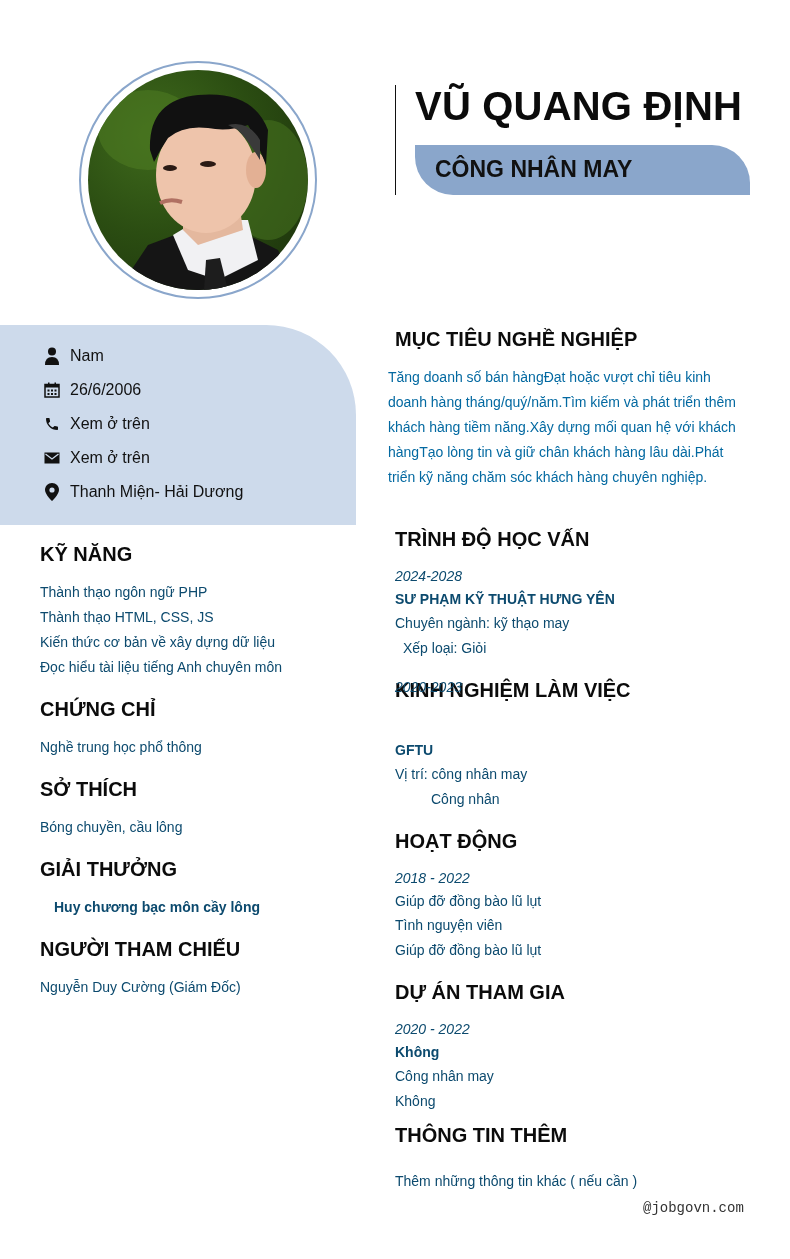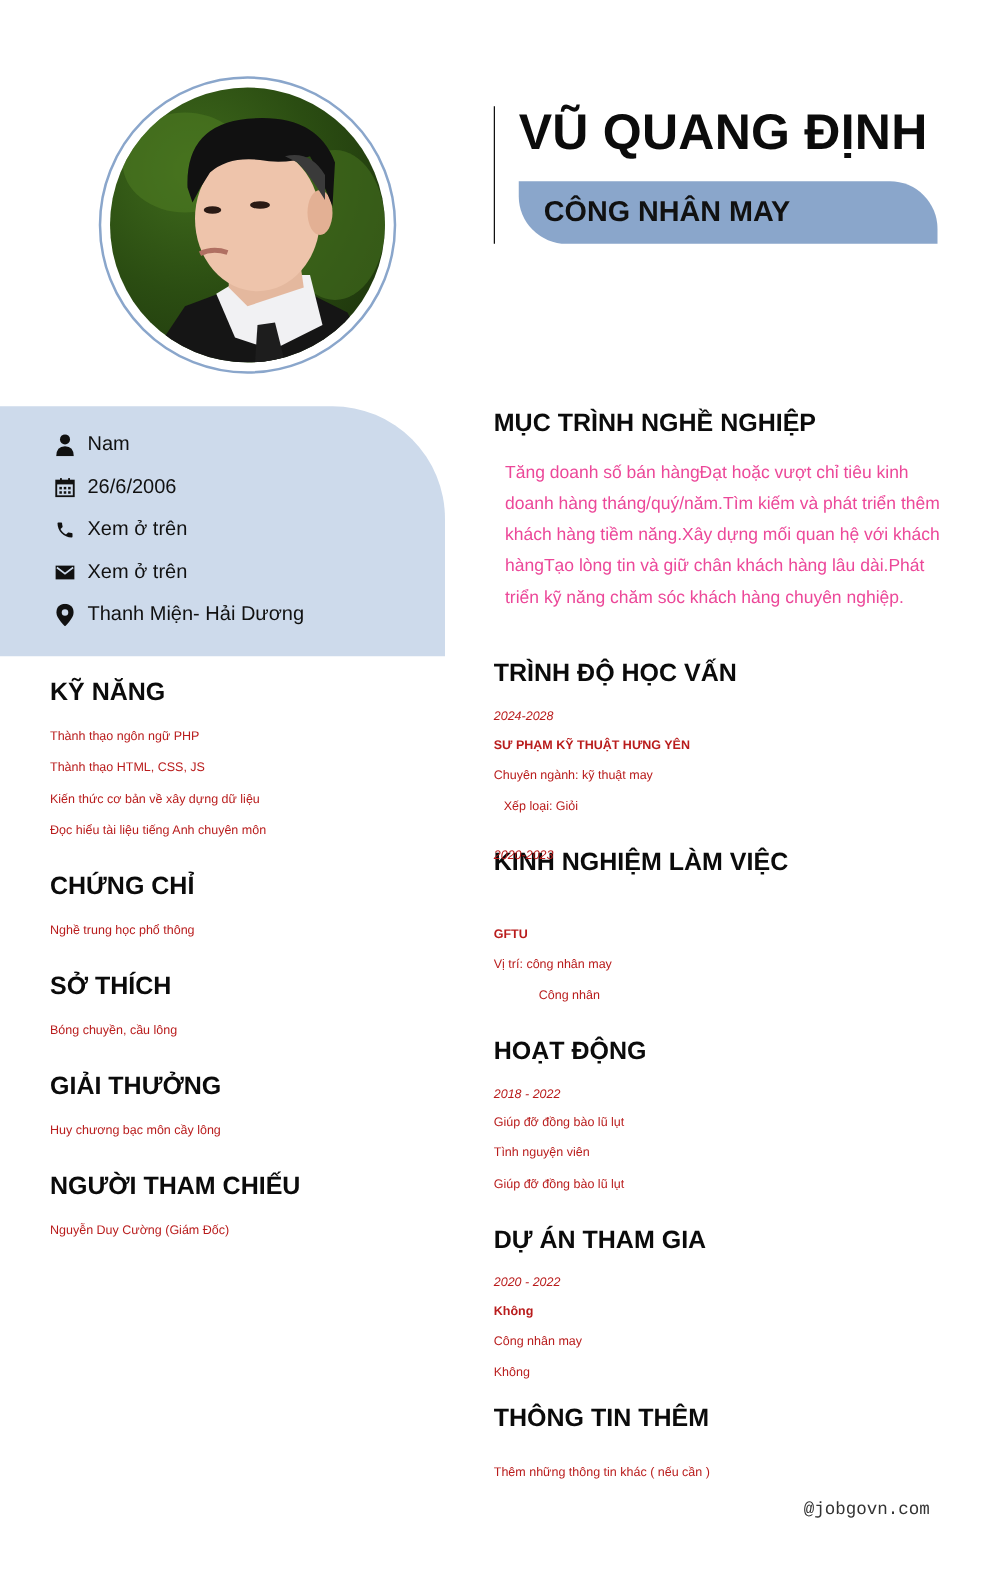--- a/index.html
+++ b/index.html
@@ -37,26 +37,26 @@
     background: #cddaeb; border-top-right-radius: 90px;
   }
   .contact-item {
     position: absolute; left: 42px; height: 22px; display: flex; align-items: center;
   }
   .contact-item .ic { width: 20px; height: 20px; display: flex; align-items: center; justify-content: center; }
   .contact-item .txt { margin-left: 8px; font-size: 16px; color: #111; white-space: nowrap; }
 
   
   .sec-title { position: absolute; font-size: 20px; font-weight: bold; color: #0b0b0b; white-space: nowrap; }
-  .line { position: absolute; font-size: 10px; color: #b91c1c; white-space: nowrap; }
+  .line { position: absolute; font-size: 14px; color: #0c4a6e; white-space: nowrap; }
   .line.italic { font-style: italic; }
   .line.bold { font-weight: bold; }
 
   .objective {
-    position: absolute; left: 404px; top: 365px; width: 360px; font-size: 14px; line-height: 25px; color: #ec4899;
+    position: absolute; left: 388px; top: 365px; width: 360px; font-size: 14px; line-height: 25px; color: #0369a1;
   }
 
   .footer-mark {
     position: absolute; left: 643px; top: 1200px; font-family: "Liberation Mono", monospace; font-size: 14px; color: #333;
   }
 </style>
 </head>
 <body>
 
 <div class="avatar-ring"></div>
@@ -156,32 +156,32 @@
 <div class="line" style="left:40px; top:634px;">Kiến thức cơ bản về xây dựng dữ liệu</div>
 <div class="line" style="left:40px; top:659px;">Đọc hiểu tài liệu tiếng Anh chuyên môn</div>
 
 <div class="sec-title" style="left:40px; top:698px;">CHỨNG CHỈ</div>
 <div class="line" style="left:40px; top:739px;">Nghề trung học phổ thông</div>
 
 <div class="sec-title" style="left:40px; top:778px;">SỞ THÍCH</div>
 <div class="line" style="left:40px; top:819px;">Bóng chuyền, cầu lông</div>
 
 <div class="sec-title" style="left:40px; top:858px;">GIẢI THƯỞNG</div>
-<div class="line" style="left:40px; top:899px;">Huy chương bạc môn cầy lông</div>
+<div class="line" style="left:54px; top:899px;font-weight:bold;">Huy chương bạc môn cầy lông</div>
 
 <div class="sec-title" style="left:40px; top:938px;">NGƯỜI THAM CHIẾU</div>
 <div class="line" style="left:40px; top:979px;">Nguyễn Duy Cường (Giám Đốc)</div>
 
-<div class="sec-title" style="left:395px; top:328px;">MỤC TRÌNH NGHỀ NGHIỆP</div>
+<div class="sec-title" style="left:395px; top:328px;">MỤC TIÊU NGHỀ NGHIỆP</div>
 <div class="objective">Tăng doanh số bán hàngĐạt hoặc vượt chỉ tiêu kinh doanh hàng tháng/quý/năm.Tìm kiếm và phát triển thêm khách hàng tiềm năng.Xây dựng mối quan hệ với khách hàngTạo lòng tin và giữ chân khách hàng lâu dài.Phát triển kỹ năng chăm sóc khách hàng chuyên nghiệp.</div>
 
 <div class="sec-title" style="left:395px; top:528px;">TRÌNH ĐỘ HỌC VẤN</div>
 <div class="line italic" style="left:395px; top:568px;">2024-2028</div>
 <div class="line bold" style="left:395px; top:591px;">SƯ PHẠM KỸ THUẬT HƯNG YÊN</div>
-<div class="line" style="left:395px; top:615px;">Chuyên ngành: kỹ thuật may</div>
+<div class="line" style="left:395px; top:615px;">Chuyên ngành: kỹ thạo may</div>
 <div class="line" style="left:403px; top:640px;">Xếp loại: Giỏi</div>
 
 <div class="sec-title" style="left:395px; top:679px;">KINH NGHIỆM LÀM VIỆC</div>
 <div class="line italic" style="left:395px; top:679px;">2020-2023</div>
 <div class="line bold" style="left:395px; top:742px;">GFTU</div>
 <div class="line" style="left:395px; top:766px;">Vị trí: công nhân may</div>
 <div class="line" style="left:395px; top:791px;margin-left:36px;">Công nhân</div>
 
 <div class="sec-title" style="left:395px; top:830px;">HOẠT ĐỘNG</div>
 <div class="line italic" style="left:395px; top:870px;">2018 - 2022</div>

